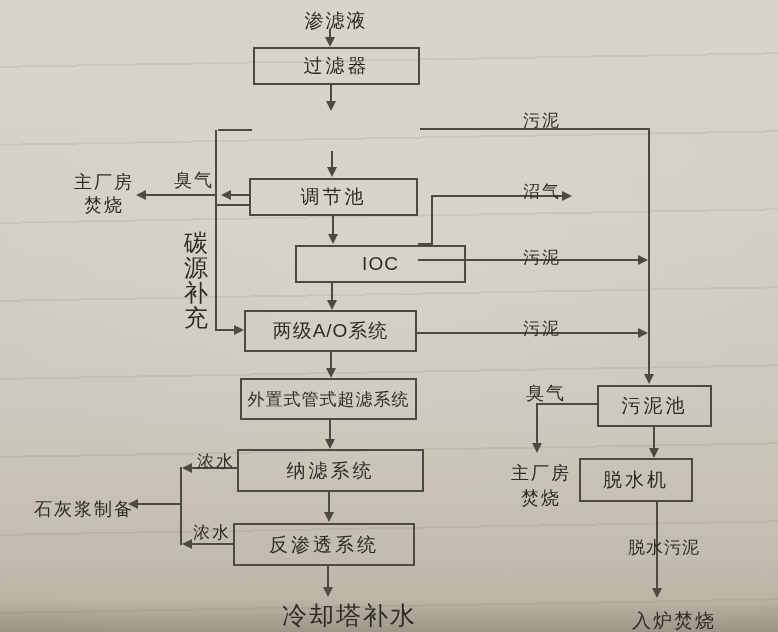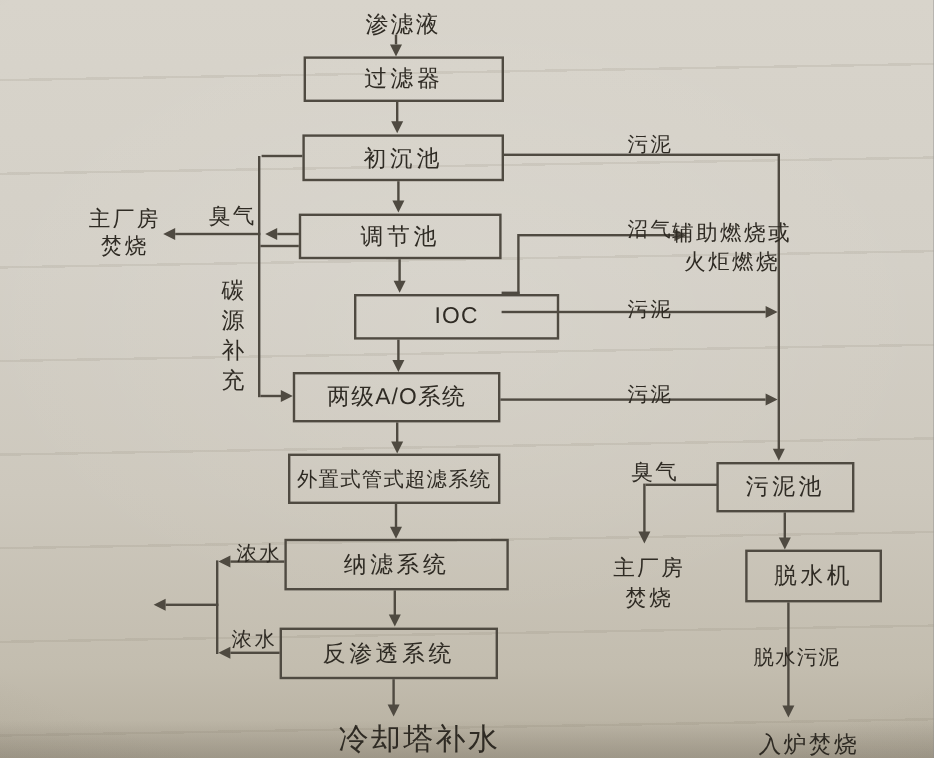--- a/index.html
+++ b/index.html
@@ -26,48 +26,47 @@
   .node{
     position:absolute;box-sizing:border-box;
     border:2px solid var(--line);
     display:flex;align-items:center;justify-content:center;
     font-size:19px;letter-spacing:3px;white-space:nowrap;
   }
   .lbl{position:absolute;font-size:18px;letter-spacing:2px;text-align:center;white-space:nowrap;}
   .lbl.small{font-size:17px;}
   .twoline{white-space:normal;line-height:24px;}
   .vtext{
-    position:absolute;width:20px;font-size:19px;line-height:25px;
+    position:absolute;width:20px;font-size:24px;line-height:25px;
     text-align:center;word-break:break-all;white-space:normal;letter-spacing:0;
   }
   .h{position:absolute;height:2px;background:var(--line);}
   .v{position:absolute;width:2px;background:var(--line);}
   .ah{position:absolute;width:0;height:0;}
   .ah-down{border-left:5px solid transparent;border-right:5px solid transparent;border-top:10px solid var(--line);}
   .ah-left{border-top:5px solid transparent;border-bottom:5px solid transparent;border-right:10px solid var(--line);}
   .ah-right{border-top:5px solid transparent;border-bottom:5px solid transparent;border-left:10px solid var(--line);}
 </style>
 </head>
 <body>
 
 <div id="stage">
 
   <div class="lbl" style="left:303px;top:8px;width:66px;font-size:19px;">渗滤液</div>
 
   <div class="node" style="left:253px;top:47px;width:167px;height:38px;text-align:center;">过滤器</div>
-  <div class="node" style="left:252px;top:112px;width:168px;height:39px;">初沉池</div>
   <div class="node" style="left:249px;top:178px;width:169px;height:38px;">调节池</div>
   <div class="node" style="left:247px;top:245px;width:171px;height:38px;letter-spacing:1px;margin-left:48px;">IOC</div>
   <div class="node" style="left:244px;top:310px;width:173px;height:42px;letter-spacing:1px;">两级A/O系统</div>
   <div class="node" style="left:240px;top:378px;width:177px;height:42px;font-size:17px;letter-spacing:1px;">外置式管式超滤系统</div>
   <div class="node" style="left:237px;top:449px;width:187px;height:43px;">纳滤系统</div>
   <div class="node" style="left:233px;top:523px;width:182px;height:43px;">反渗透系统</div>
 
   <div class="node" style="left:597px;top:385px;width:115px;height:42px;">污泥池</div>
-  <div class="node" style="left:621px;top:458px;width:114px;height:44px;">脱水机</div>
+  <div class="node" style="left:579px;top:458px;width:114px;height:44px;">脱水机</div>
 
   <div class="v" style="left:329px;top:29px;height:8px;"></div>
   <div class="ah ah-down" style="left:325px;top:37px;"></div>
 
   <div class="v" style="left:330px;top:85px;height:17px;"></div>
   <div class="ah ah-down" style="left:326px;top:101px;"></div>
 
   <div class="v" style="left:331px;top:151px;height:17px;"></div>
   <div class="ah ah-down" style="left:327px;top:167px;"></div>
 
@@ -126,24 +125,20 @@
   <div class="lbl small" style="left:522px;top:246px;width:40px;">污泥</div>
   <div class="lbl small" style="left:522px;top:317px;width:40px;">污泥</div>
 
   <div class="h" style="left:418px;top:243px;width:15px;"></div>
   <div class="v" style="left:431px;top:195px;height:50px;"></div>
   <div class="h" style="left:432px;top:195px;width:130px;"></div>
   <div class="ah ah-right" style="left:562px;top:191px;"></div>
 
   <div class="lbl small" style="left:522px;top:180px;width:40px;">沼气</div>
 
-  <div class="lbl twoline" style="left:560px;top:182px;width:100px;line-height:24px;">
-    <span>辅助燃烧或</span><br>
-    <span>火炬燃烧</span>
-  </div>
 
   <div class="h" style="left:538px;top:403px;width:60px;"></div>
   <div class="v" style="left:536px;top:403px;height:41px;"></div>
   <div class="ah ah-down" style="left:532px;top:443px;"></div>
 
   <div class="lbl" style="left:526px;top:381px;width:40px;">臭气</div>
 
   <div class="lbl twoline" style="left:504px;top:461px;width:74px;line-height:25px;">
     <span>主厂房</span><br>
     <span>焚烧</span>
@@ -164,16 +159,17 @@
   <div class="h" style="left:192px;top:543px;width:41px;"></div>
   <div class="ah ah-left" style="left:182px;top:539px;"></div>
 
   <div class="v" style="left:180px;top:467px;height:78px;"></div>
 
   <div class="h" style="left:138px;top:503px;width:44px;"></div>
   <div class="ah ah-left" style="left:128px;top:499px;"></div>
 
   <div class="lbl small" style="left:196px;top:450px;width:40px;">浓水</div>
   <div class="lbl small" style="left:192px;top:521px;width:40px;">浓水</div>
+  <div class="lbl" style="left:34px;top:497px;width:96px;">石灰浆制备</div>
 
   <div class="lbl" style="left:282px;top:599px;width:100px;font-size:25px;">冷却塔补水</div>
 
 </div>
 
 </body></html>

